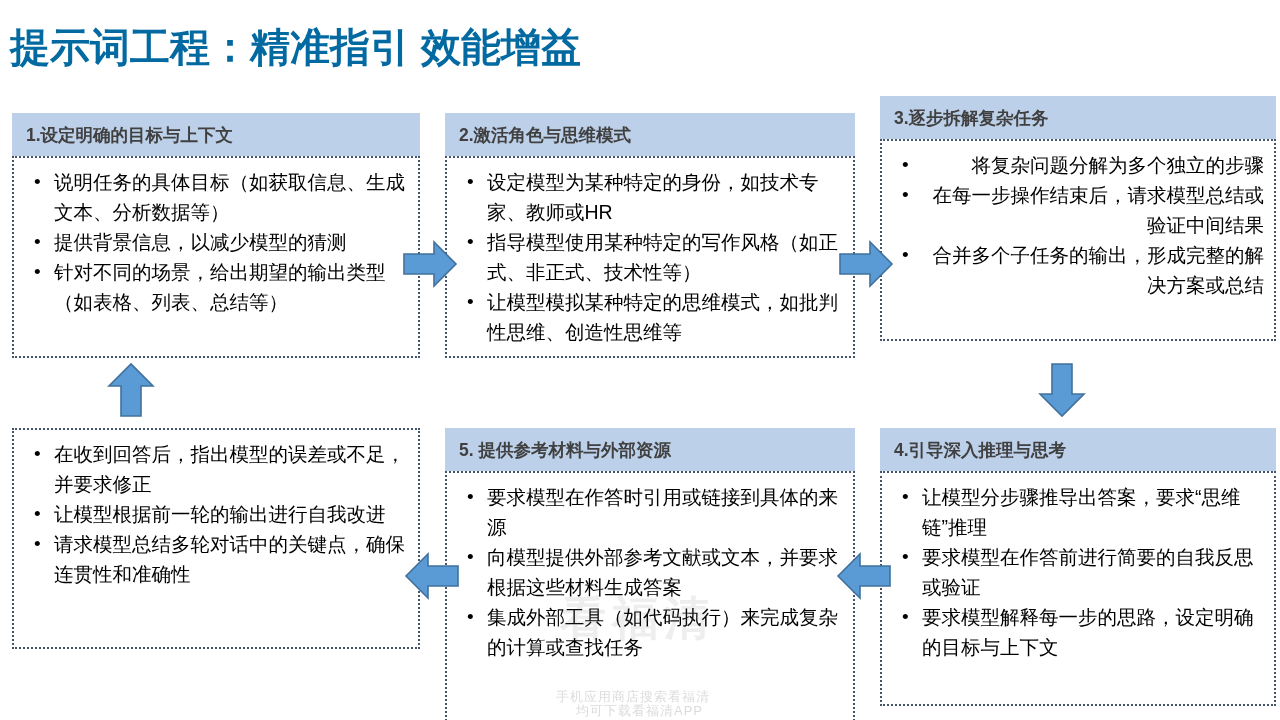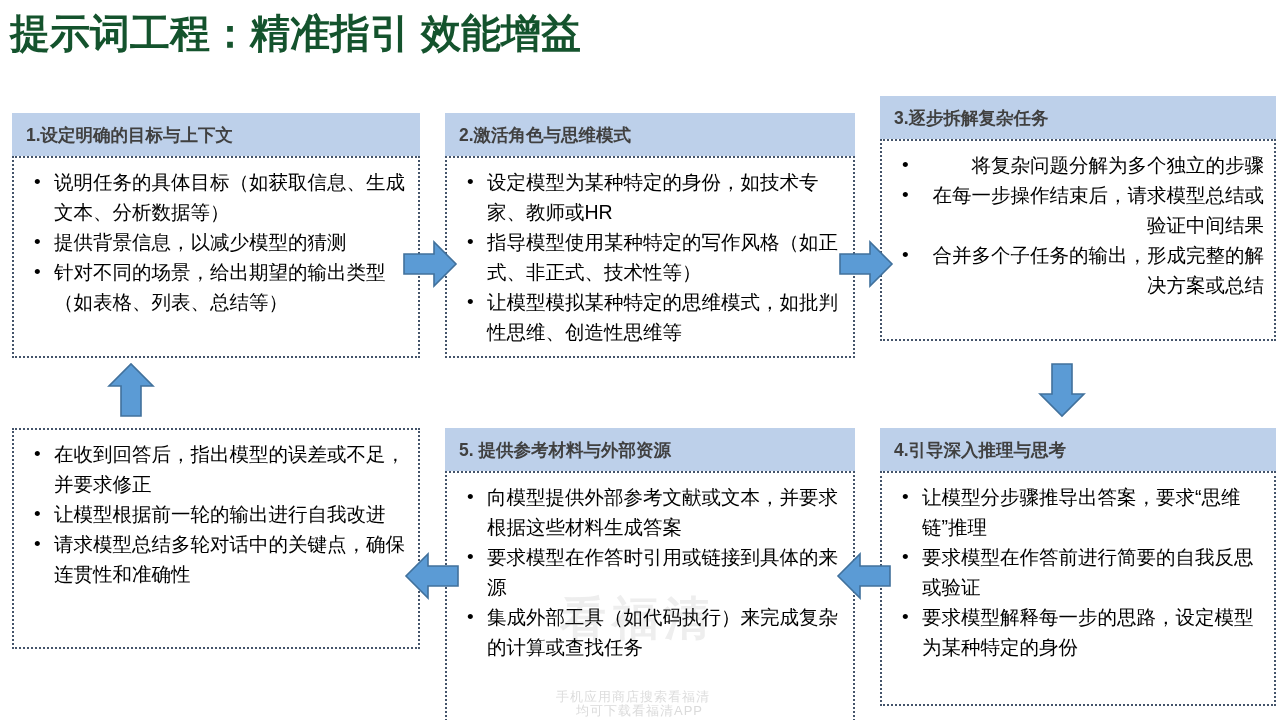--- a/index.html
+++ b/index.html
@@ -8,23 +8,23 @@
     width:1280px;height:720px;
     background:#ffffff;
     font-family:"Liberation Sans","DejaVu Sans",sans-serif;
     overflow:hidden;
     position:relative;
   }
   #slide{position:relative;width:1280px;height:720px;}
 
   
   .slide-title{
-    position:absolute;left:10px;top:4px;
+    position:absolute;left:10px;top:18px;
     font-size:40px;line-height:58px;
-    font-weight:bold;color:#14532d;
+    font-weight:bold;color:#0369a1;
     letter-spacing:0px;
     white-space:nowrap;
   }
 
   
   .card{position:absolute;}
   .card-header{
     background:#bdd0ea;
     color:#404040;
     font-weight:bold;
@@ -174,34 +174,34 @@
         <li>让模型根据前一轮的输出进行自我改进</li>
         <li>请求模型总结多轮对话中的关键点，确保连贯性和准确性</li>
       </ul>
     </div>
   </div>
 
   <div class="card" id="card5">
     <div class="card-header">5. 提供参考材料与外部资源</div>
     <div class="card-body">
       <ul class="bullets">
+        <li>要求模型在作答时引用或链接到具体的来源</li>
         <li>向模型提供外部参考文献或文本，并要求根据这些材料生成答案</li>
-        <li>要求模型在作答时引用或链接到具体的来源</li>
         <li>集成外部工具（如代码执行）来完成复杂的计算或查找任务</li>
       </ul>
     </div>
   </div>
 
   <div class="card" id="card4">
     <div class="card-header">4.引导深入推理与思考</div>
     <div class="card-body">
       <ul class="bullets">
         <li>让模型分步骤推导出答案，要求“思维链”推理</li>
         <li>要求模型在作答前进行简要的自我反思或验证</li>
-        <li>要求模型解释每一步的思路，设定模型为某种特定的身份</li>
+        <li>要求模型解释每一步的思路，设定明确的目标与上下文</li>
       </ul>
     </div>
   </div>
 
   <div class="arrow" id="arrow-1-2">
     <svg width="56" height="52" viewBox="0 0 56 52">
       <path d="M2,16 L32,16 L32,4 L54,26 L32,48 L32,36 L2,36 Z" fill="#5b9bd5" stroke="#41719c" stroke-width="1.6" stroke-linejoin="miter"></path>
     </svg>
   </div>
 

